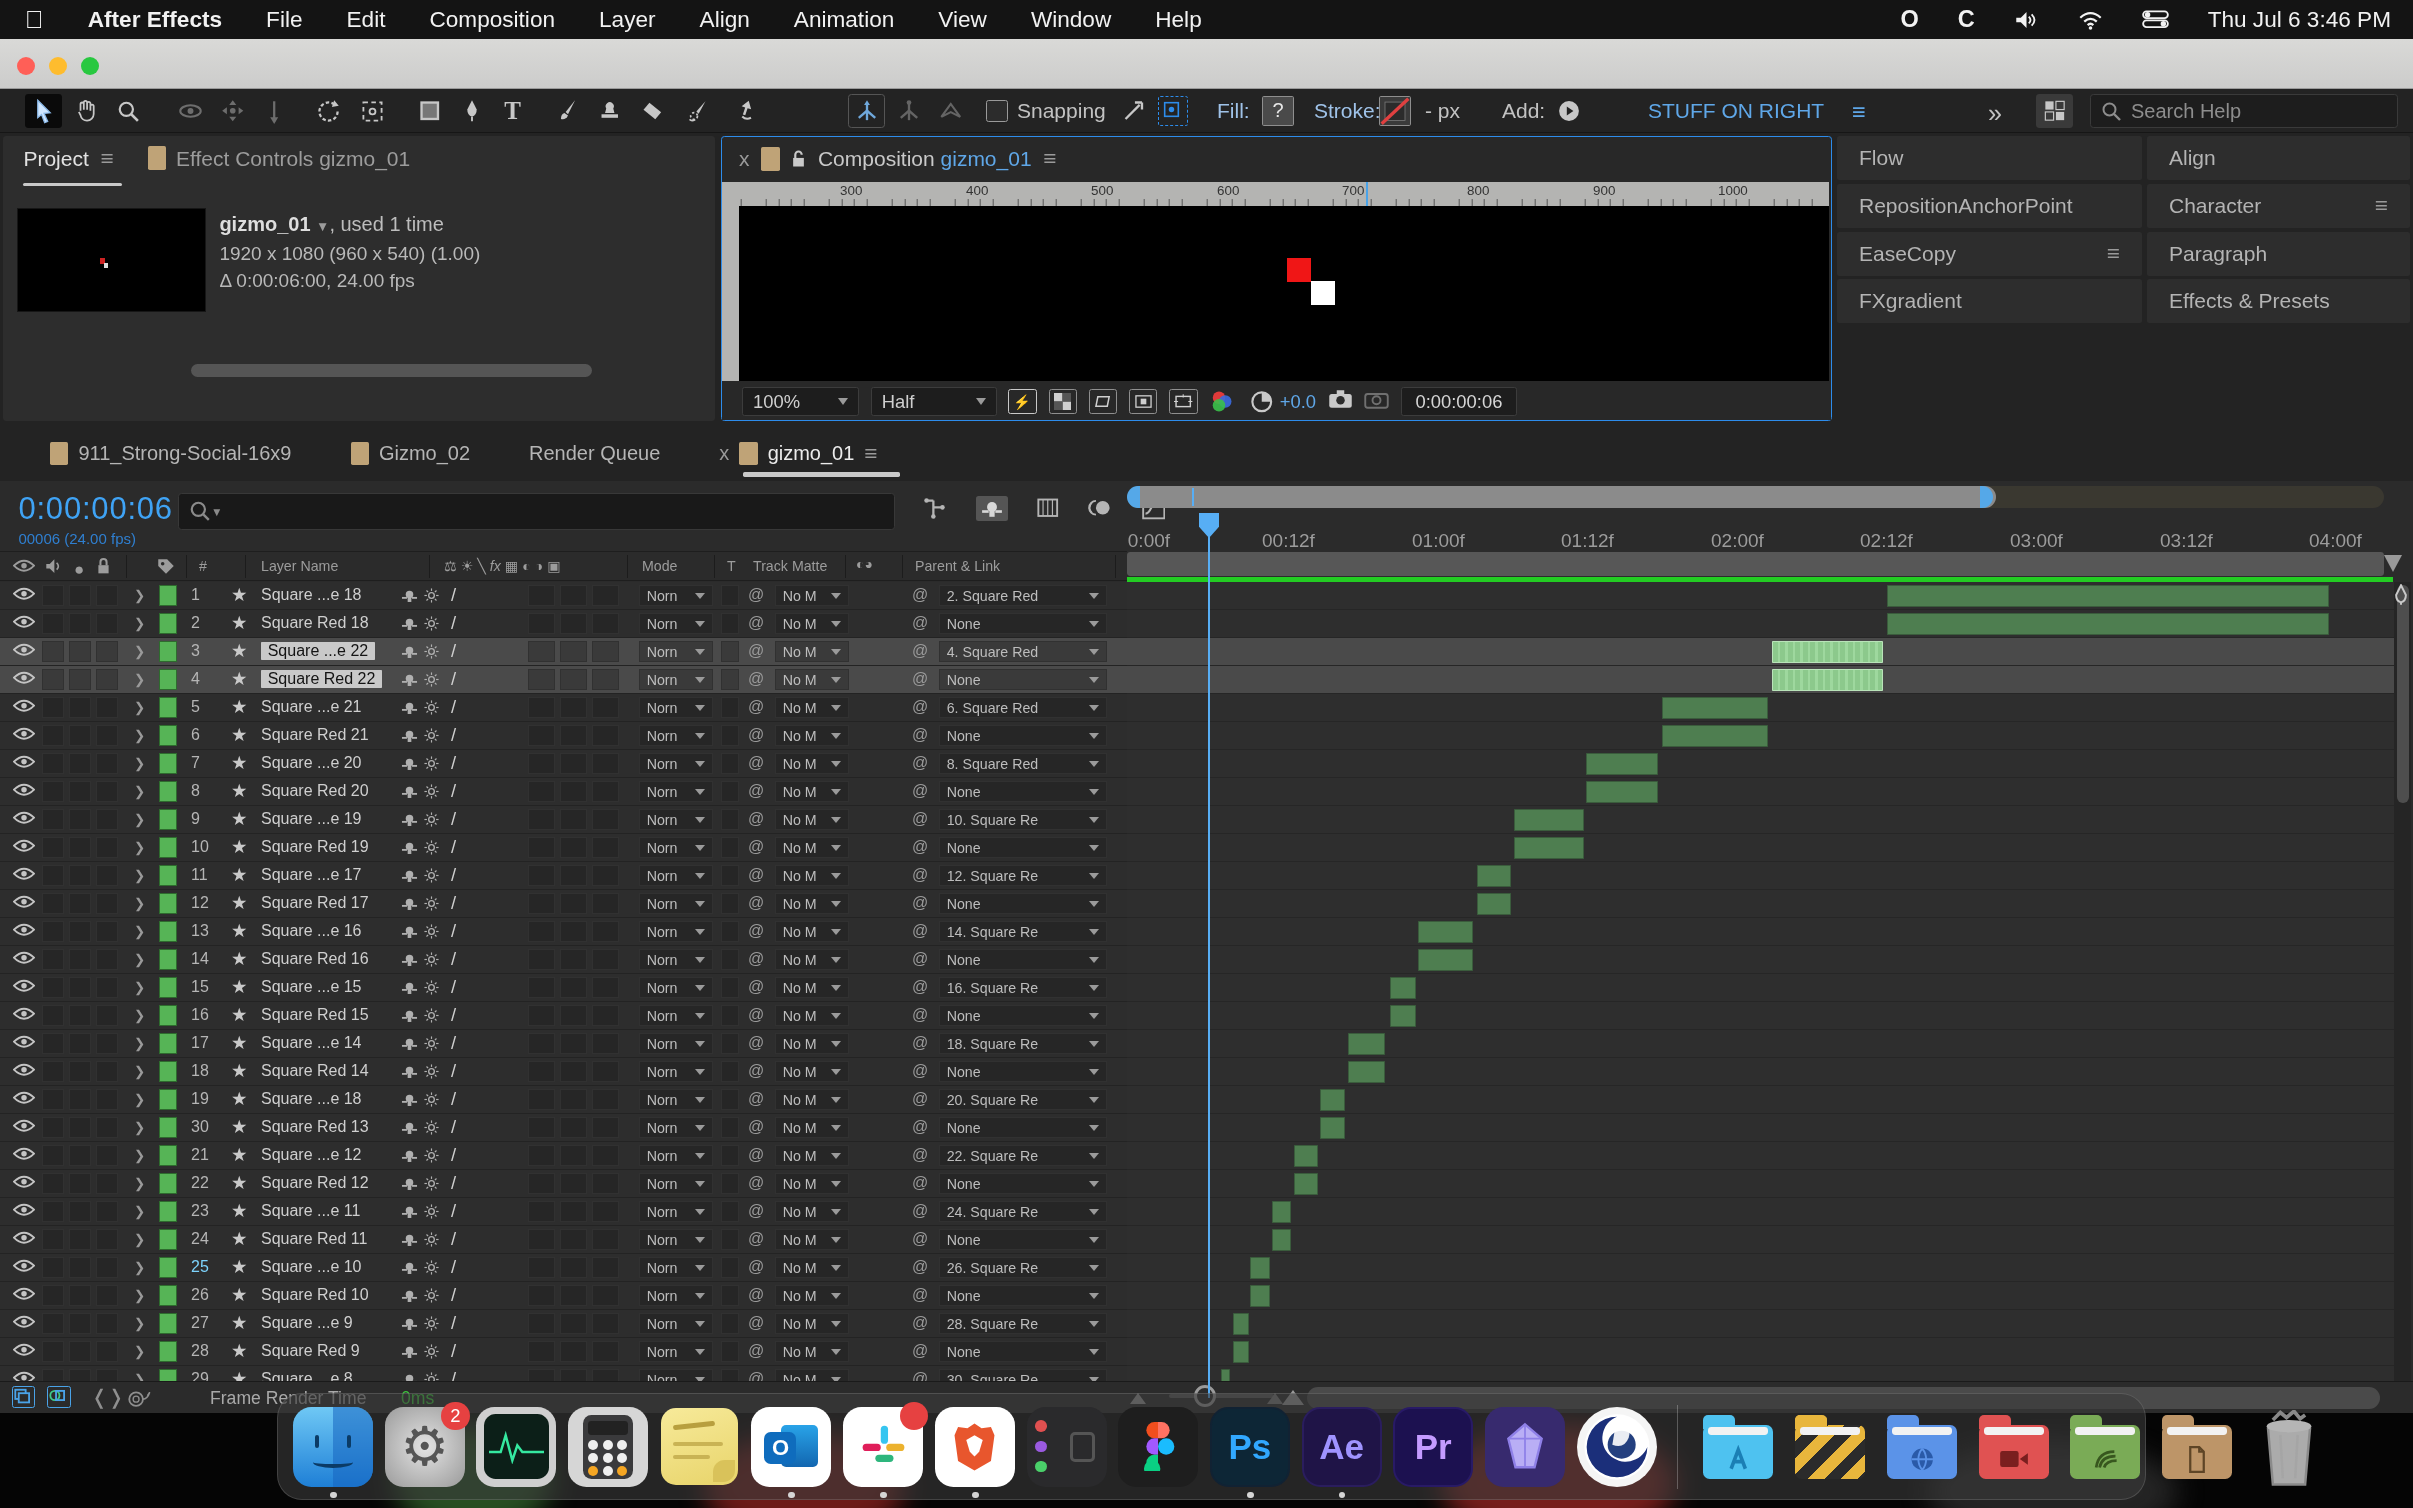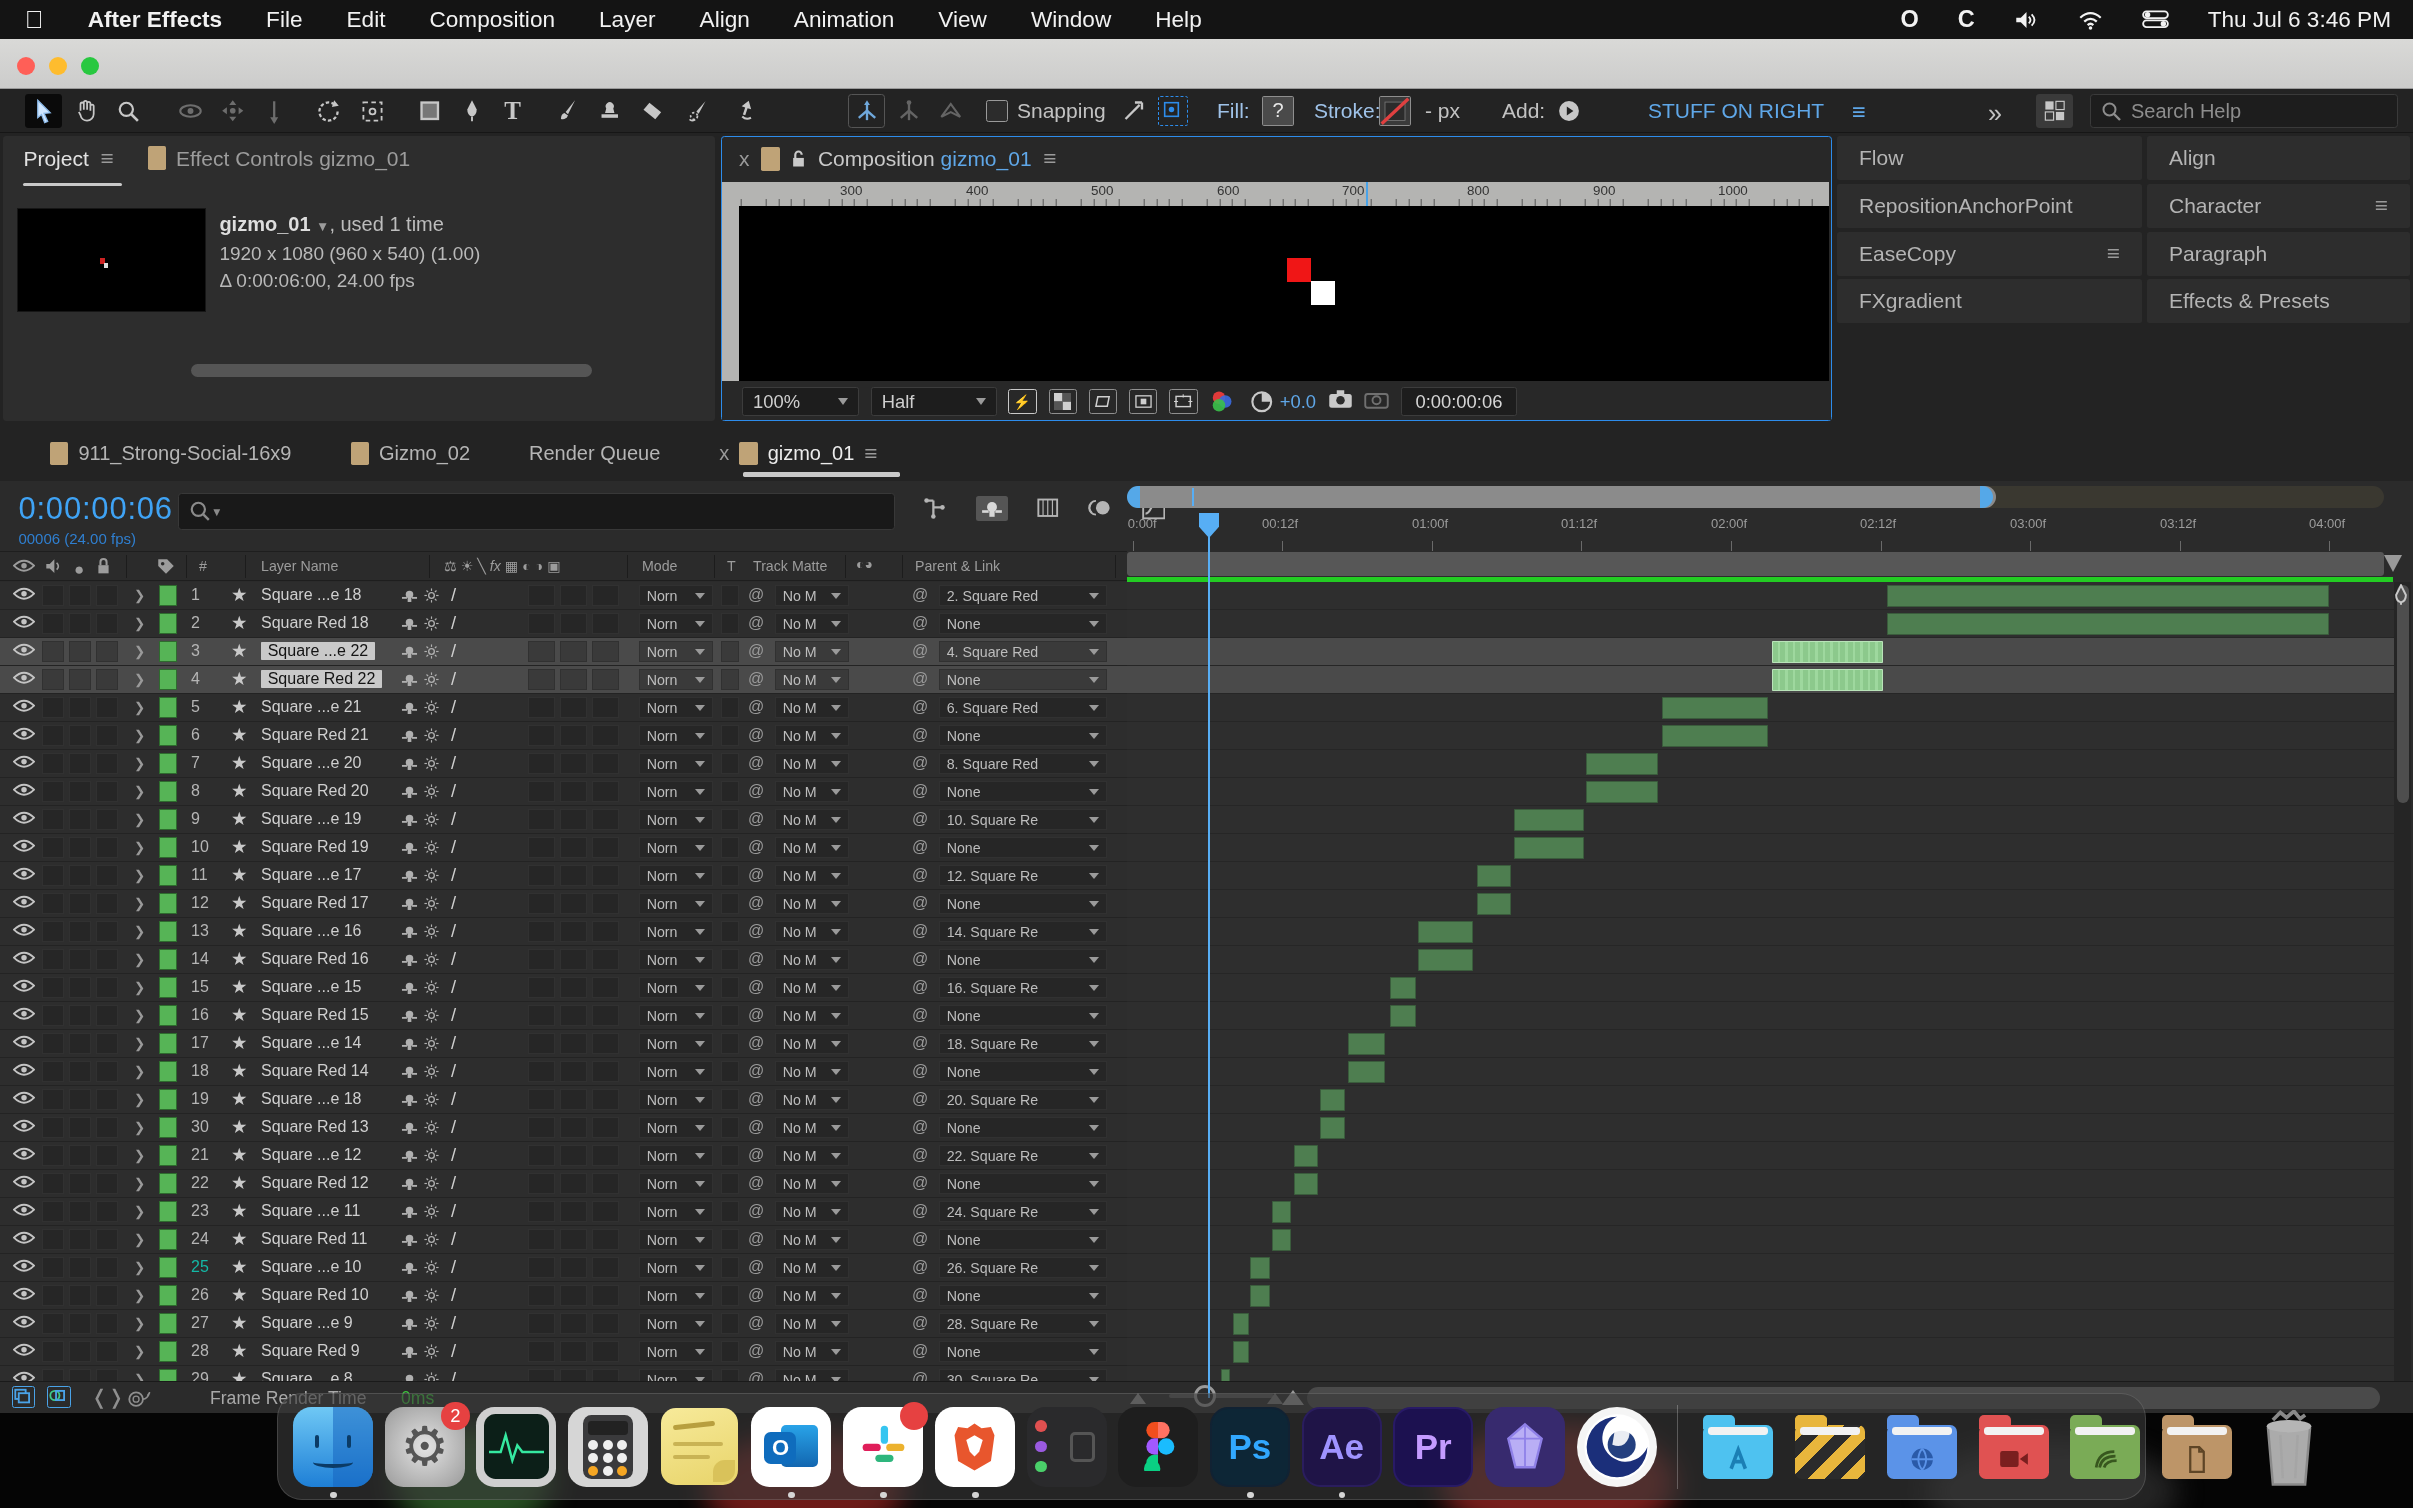--- a/index.html
+++ b/index.html
@@ -107,21 +107,21 @@
   .lane { position:relative; width:100%; height:28px; background:#2e2e2e; border-bottom:0.8px solid #262626; }
   .lane.sel { background:#4a4a4a; }
   .bar { position:absolute; top:2.5px; height:22.6px; background:#4e7e50; border:0.8px solid #3a5c3c; border-radius:0.8px; }
   .bar.sel { background:repeating-linear-gradient(90deg,#8cc98c 0 5px,#9ed89e 5px 7.5px); border-color:#b9e4b9; }
 
   #tl-nav { position:absolute; left:1127px; top:5px; width:1257px; height:22px; background:#3a3830; border-radius:11px; }
   #tl-nav .active { position:absolute; left:1.7px; top:0; width:867px; height:22px; background:#8b8b8b; border-radius:11px; }
   #tl-nav .capL,#tl-nav .capR { position:absolute; top:0; width:13.4px; height:22px; background:#55a8e8; }
   #tl-nav .capL { left:0; border-radius:11px 0 0 11px; }
   #tl-nav .capR { left:853px; border-radius:0 11px 11px 0; }
-  #tl-ruler { position:absolute; left:1127px; top:30px; width:1268px; height:40px; color:#9c9c9c; font-size:13px; }
+  #tl-ruler { position:absolute; left:1127px; top:44px; width:1268px; height:40px; color:#9c9c9c; font-size:19px; }
   #tl-ruler .lbl { position:absolute; top:5px; }
   #tl-ruler .tick { position:absolute; bottom:0; width:0.8px; height:10px; background:#6a6a6a; }
   #workarea { position:absolute; left:1127px; top:71px; width:1257px; height:23.5px; background:#575757; border-radius:3.4px; }
   #wa-arrow { position:absolute; left:2384px; top:74px; width:0; height:0; border-left:9.2px solid transparent; border-right:9.2px solid transparent; border-top:17px solid #9a9a9a; }
   #cacheline { position:absolute; left:1127px; top:96px; width:1266px; height:5.9px; background:#23cc23; }
   #playhead-line { position:absolute; width:1.7px; top:50px; bottom:15px; background:#57aef5; z-index:5; }
   #playhead-cap { position:absolute; top:32px; width:20px; height:25px; background:#57aef5; clip-path:polygon(0 0,100% 0,100% 55%,50% 100%,0 55%); z-index:6; }
   #vscroll { position:absolute; right:1.7px; top:101px; width:17px; height:816px; background:#252525; }
   #vscroll .thumb { position:absolute; left:2.5px; top:3.4px; width:11.7px; height:218px; background:#4e4e4e; border-radius:5.9px; }
 
@@ -1831,21 +1831,21 @@
         <div class="row">
           <span style="position: absolute; left: 13.4px; top: 5px;"><svg width="22" height="13.4" viewBox="0 0 24 14">
               <path d="M1 7 Q12 -4 23 7 Q12 18 1 7 Z" fill="none" stroke="#c4c4c4" stroke-width="2"></path>
               <circle cx="12" cy="7" r="3" fill="#c4c4c4"></circle>
             </svg></span>
           <div class="cell" style="left: 42px; width: 22px;"></div>
           <div class="cell" style="left: 69px; width: 22px;"></div>
           <div class="cell" style="left: 96px; width: 22px;"></div>
           <span class="txt" style="left: 134px; color: rgb(154, 154, 154); font-size: 13.4px; top: 5.9px;">❯</span>
           <div class="labelsq"></div>
-          <span class="txt" style="left: 191px; color: #14b8a6;">25</span>
+          <span class="txt" style="left: 191px; color: #7dd3fc;">25</span>
           <span class="txt" style="left: 231px; color: rgb(201, 201, 201); font-size: 18.4px; top: 1.7px;">★</span>
           <span class="txt" style="left: 261px; color: rgb(207, 207, 207);">Square ...e 10</span>
           <span style="position: absolute; left: 401px; top: 6.7px;"><svg width="17" height="13.4" viewBox="0 0 20 16">
               <circle cx="10" cy="6.5" r="4.5" fill="#b0b0b0"></circle>
               <rect x="1" y="9.5" width="6" height="2.2" fill="#b0b0b0"></rect>
               <rect x="13" y="9.5" width="6" height="2.2" fill="#b0b0b0"></rect>
               <rect x="7.8" y="8.5" width="4.4" height="7" fill="#b0b0b0"></rect>
             </svg></span>
           <span style="position: absolute; left: 424px; top: 5.9px;"><svg width="15" height="15" viewBox="0 0 18 18">
               <circle cx="9" cy="9" r="3.4" fill="none" stroke="#b0b0b0" stroke-width="1.6"></circle>

